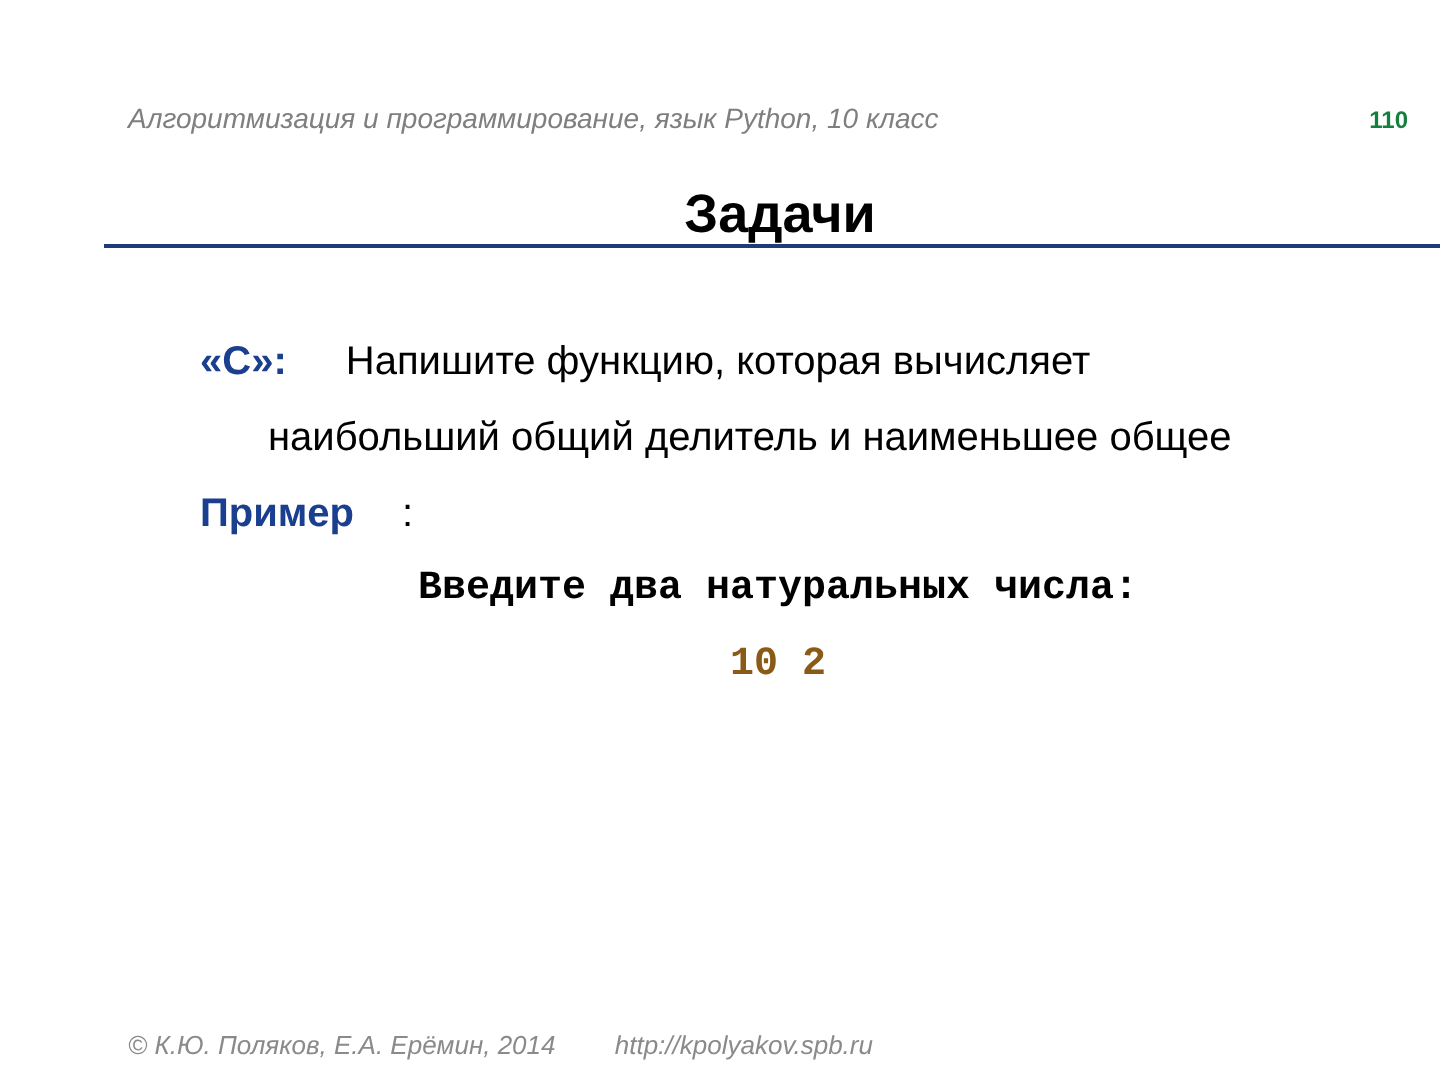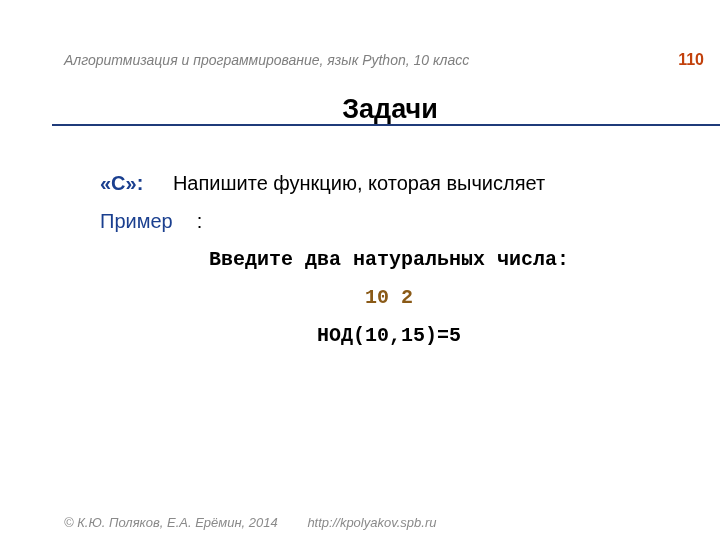--- a/index.html
+++ b/index.html
@@ -16,22 +16,22 @@
     display: flex;
     justify-content: space-between;
     align-items: baseline;
     color: #7f7f7f;
     font-style: italic;
     font-size: 14px;
   }
   .header .page {
     font-weight: bold;
     font-style: normal;
-    color: #c2410c;
-    font-size: 16px;
+    color: #15803d;
+    font-size: 12px;
   }
   .title {
     margin: 2px 16px 0 28px;
     font-size: 27px;
     font-weight: bold;
     color: #000;
     border-bottom: 2.5px solid #1f3b7a;
     padding-bottom: 1px;
     line-height: 1.05;
     text-align: center;
@@ -39,21 +39,21 @@
   .content {
     padding: 21px 30px 0 40px;
     font-size: 20px;
     line-height: 1.28;
     color: #000;
   }
   .taskline { display: block; }
   .label-c { color: #1a3f8f; font-weight: bold; }
   .task-body { display: inline; }
   .task-cont { margin-left: 58px; display: block; }
-  .primer-label { color: #1a3f8f; font-weight: normal; }
+  .primer-label { color: #1a3f8f; font-weight: bold; }
   .mono {
     font-family: "Courier New", monospace;
     font-weight: bold;
     font-size: 20px;
     line-height: 1.3;
     text-align: center;
   }
   .input-val { color: #8a5a17; }
   .footer {
     position: absolute;
@@ -72,26 +72,26 @@
   <span>Алгоритмизация и программирование, язык Python, 10 класс</span>
   <span class="page">110</span>
 </div>
 
 <div class="title">Задачи</div>
 
 <div class="content">
   <span class="taskline">
     <span class="label-c">«C»: </span><span class="task-body">Напишите функцию, которая вычисляет</span>
   </span>
+  <span class="task-cont">наибольший общий делитель и наименьшее общее</span>
 
   <div>
     <span class="primer-label">Пример</span><span>:</span>
   </div>
 
   <div class="mono">Введите два натуральных числа:</div>
   <div class="mono input-val">10 2</div>
-  <div class="mono">НОД(10,15)=5</div>
 </div>
 
 <div class="footer">
   <span>© К.Ю. Поляков, Е.А. Ерёмин, 2014</span>
   <span class="site">http://kpolyakov.spb.ru</span>
 </div>
 
 </body></html>

